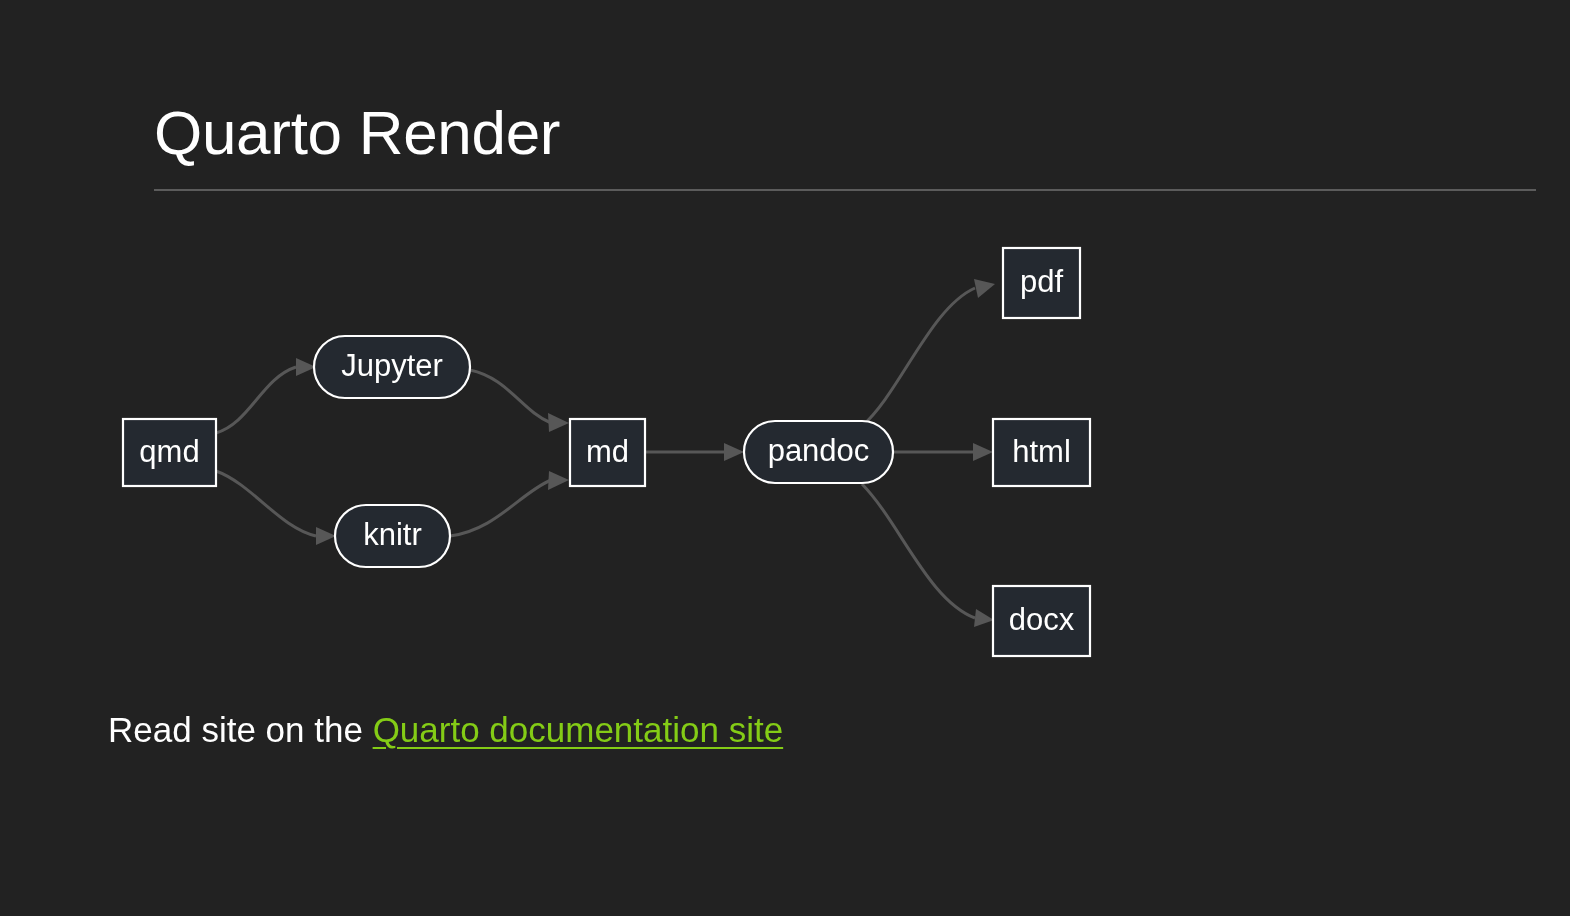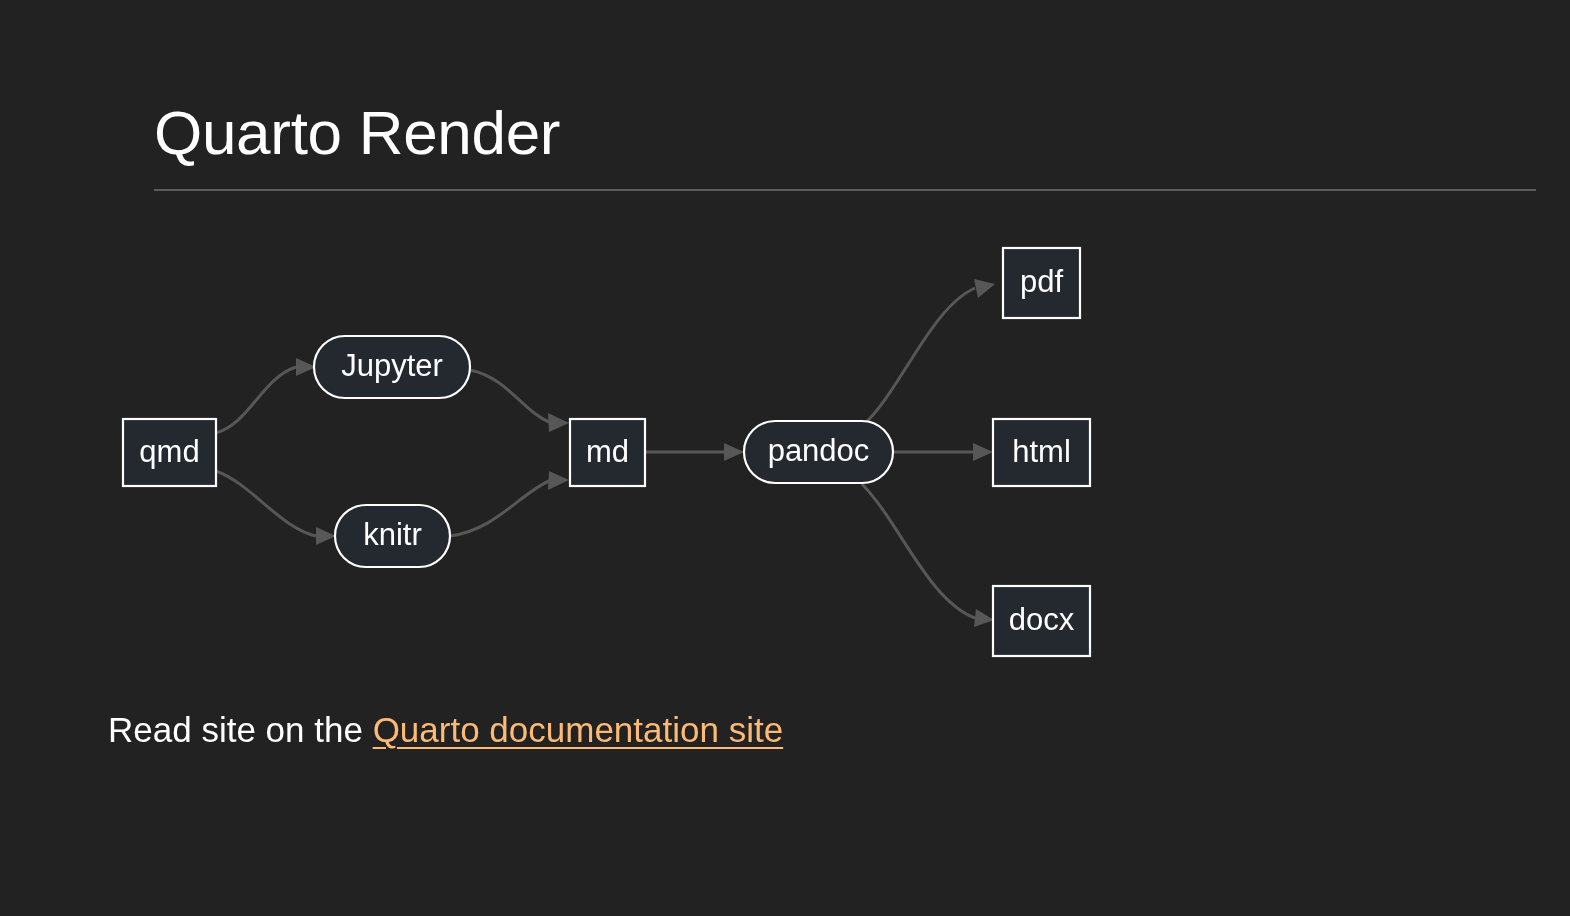--- a/index.html
+++ b/index.html
@@ -91,21 +91,21 @@
   .read-more {
     position: absolute;
     left: 108px;
     top: 672px;
     font-size: 35px;
     line-height: 1.3;
     color: #ffffff;
     white-space: nowrap;
   }
   .read-more a {
-    color: #fdba74;
+    color: #84cc16;
     text-decoration: underline;
     text-underline-offset: 5px;
     text-decoration-thickness: 2px;
   }
 </style>
 </head>
 <body>
 
 <div class="slide">
 

